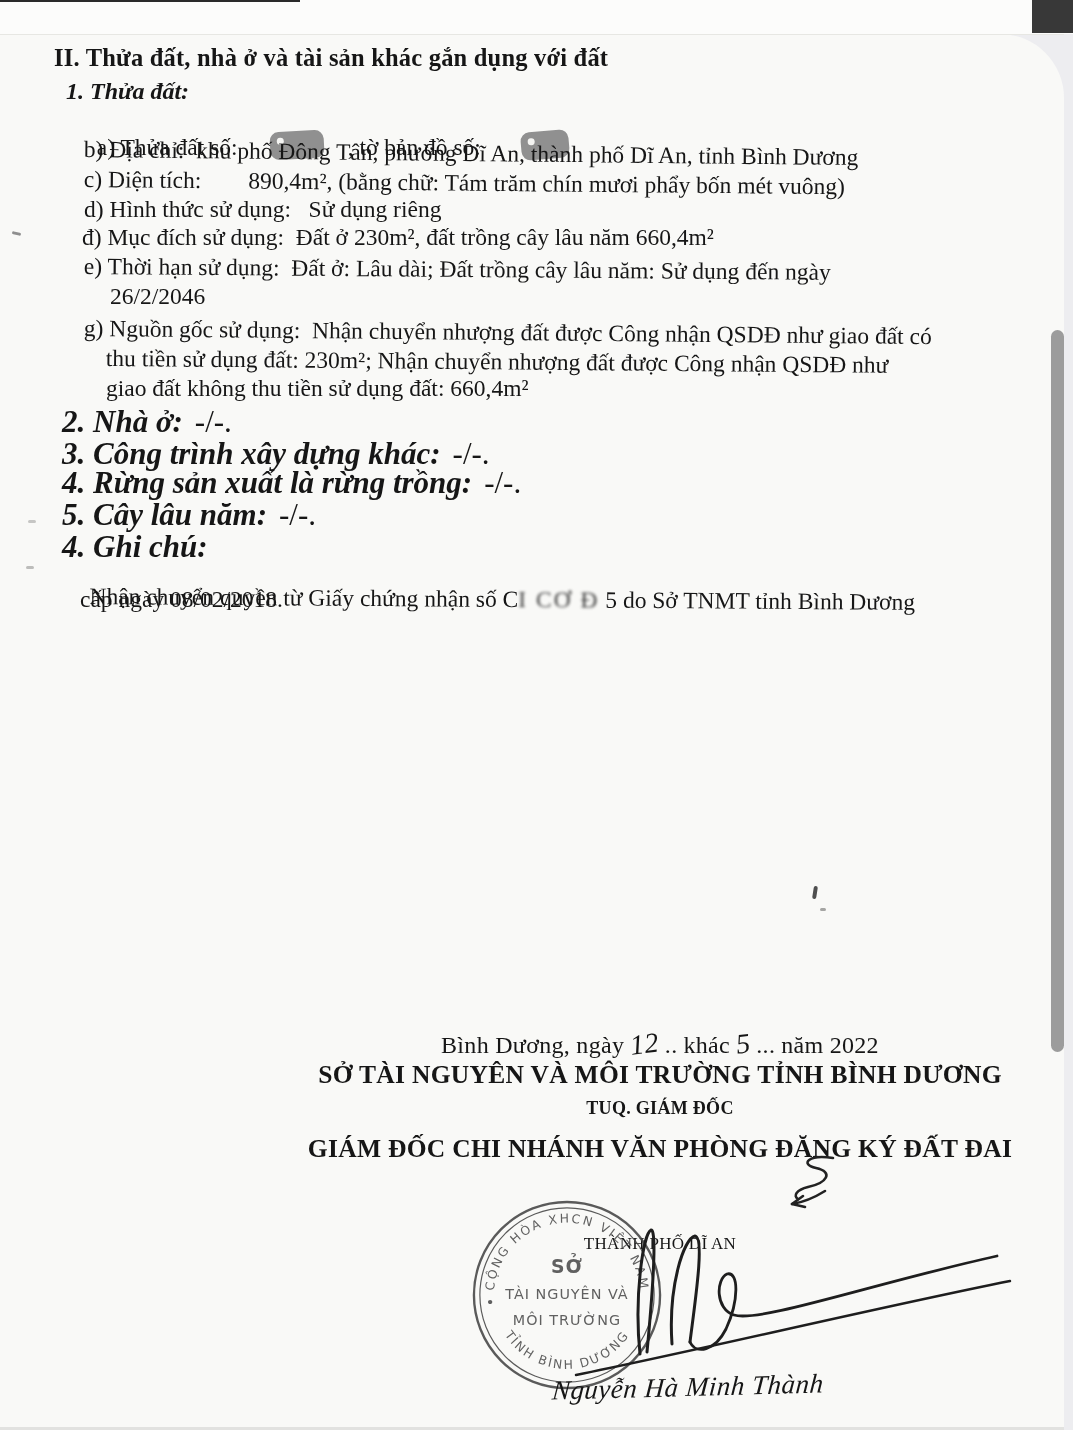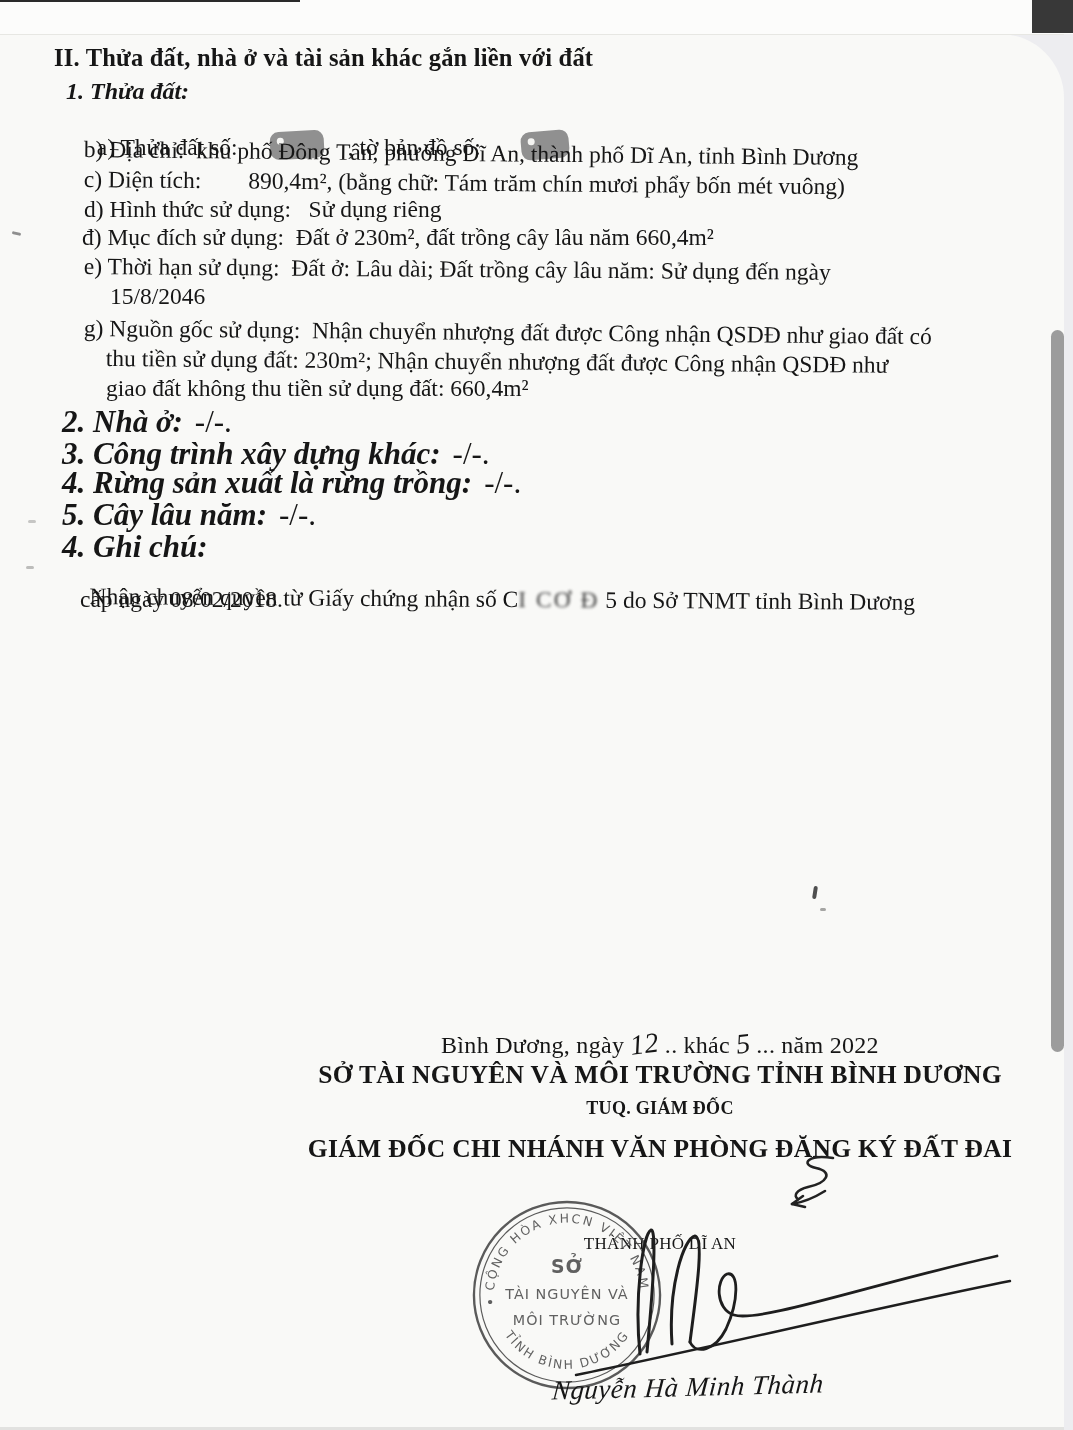--- a/index.html
+++ b/index.html
@@ -81,33 +81,33 @@
 <body>
 
 <div class="sheet"></div>
 <div class="topband"></div>
 <div class="topline"></div>
 <div class="darkcorner"></div>
 <div class="scrolltrack"></div>
 <div class="scrollthumb"></div>
 <div class="bottomedge"></div>
 
-<div class="abs title">II. Thửa đất, nhà ở và tài sản khác gắn liền với đất</div>
+<div class="abs title">II. Thửa đất, nhà ở và tài sản khác gắn dụng với đất</div>
 <div class="abs plot-heading">1. Thửa đất:</div>
 
 <div class="row r-a">
   <span>a) Thửa đất số:</span><span class="sticker st-1"><span class="dot"></span></span><span class="mid-a">, tờ bản đồ số:</span><span class="sticker st-2"><span class="dot"></span></span>
 </div>
 
 <div class="row r-b">b) Địa chỉ:  khu phố Đông Tân, phường Dĩ An, thành phố Dĩ An, tỉnh Bình Dương</div>
 <div class="row r-c">c) Diện tích:        890,4m², (bằng chữ: Tám trăm chín mươi phẩy bốn mét vuông)</div>
 <div class="row r-d">d) Hình thức sử dụng:   Sử dụng riêng</div>
 <div class="row r-dd">đ) Mục đích sử dụng:  Đất ở 230m², đất trồng cây lâu năm 660,4m²</div>
 <div class="row r-e1">e) Thời hạn sử dụng:  Đất ở: Lâu dài; Đất trồng cây lâu năm: Sử dụng đến ngày</div>
-<div class="row r-e2">15/8/2046</div>
+<div class="row r-e2">26/2/2046</div>
 <div class="row r-g1">g) Nguồn gốc sử dụng:  Nhận chuyển nhượng đất được Công nhận QSDĐ như giao đất có</div>
 <div class="row r-g2">thu tiền sử dụng đất: 230m²; Nhận chuyển nhượng đất được Công nhận QSDĐ như</div>
 <div class="row r-g3">giao đất không thu tiền sử dụng đất: 660,4m²</div>
 
 <div class="item i-0"><span class="ilabel">2. Nhà ở:</span><span class="ival">-/-.</span></div>
 <div class="item i-1"><span class="ilabel">3. Công trình xây dựng khác:</span><span class="ival">-/-.</span></div>
 <div class="item i-2"><span class="ilabel">4. Rừng sản xuất là rừng trồng:</span><span class="ival">-/-.</span></div>
 <div class="item i-3"><span class="ilabel">5. Cây lâu năm:</span><span class="ival">-/-.</span></div>
 <div class="item i-4"><span class="ilabel">4. Ghi chú:</span><span class="ival"></span></div>
 

